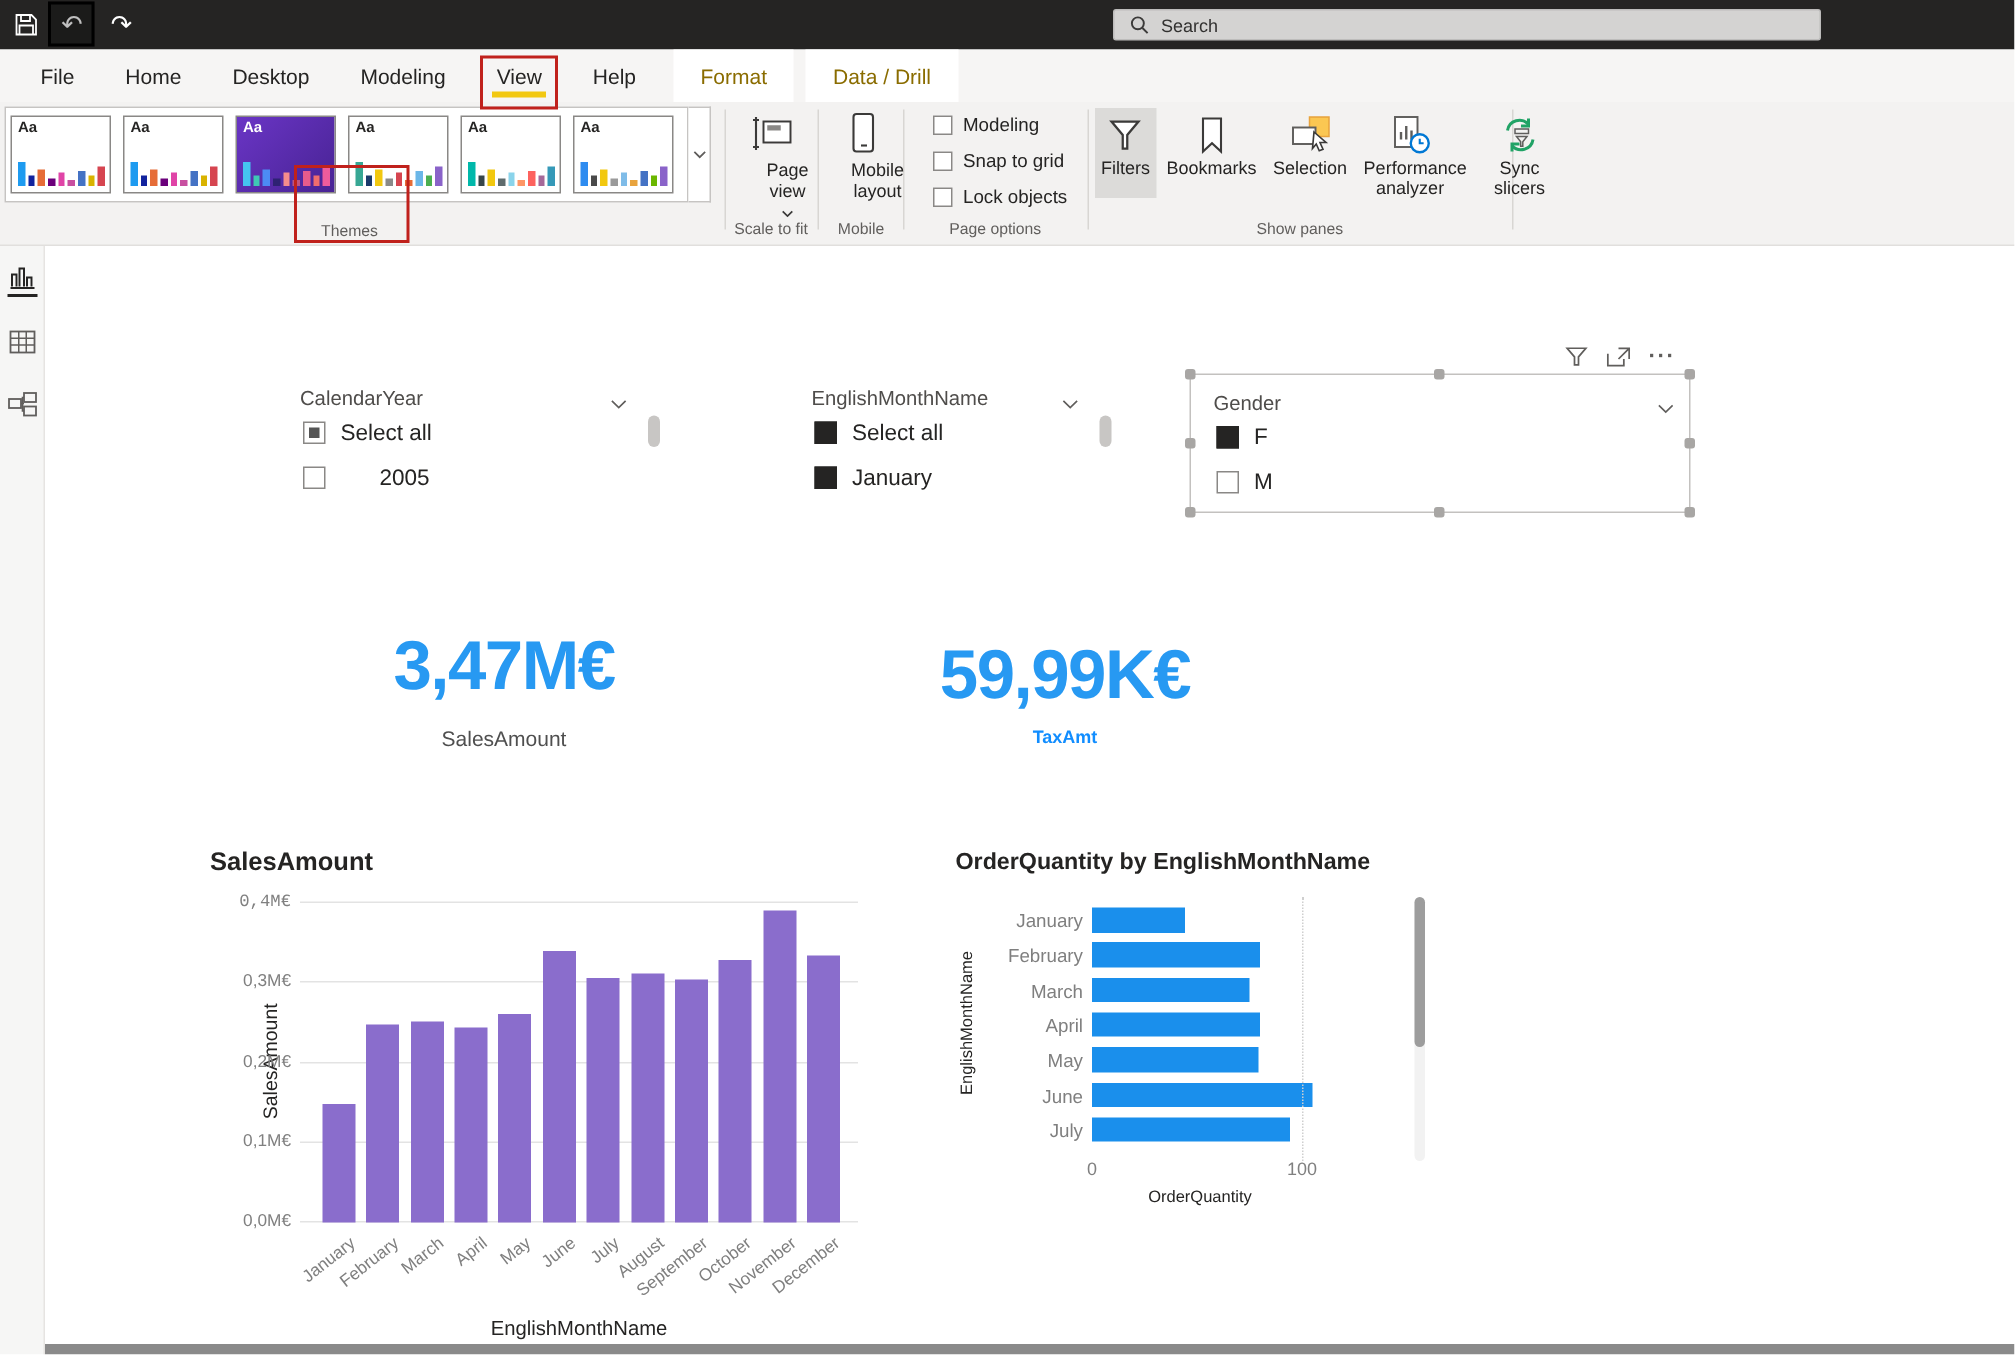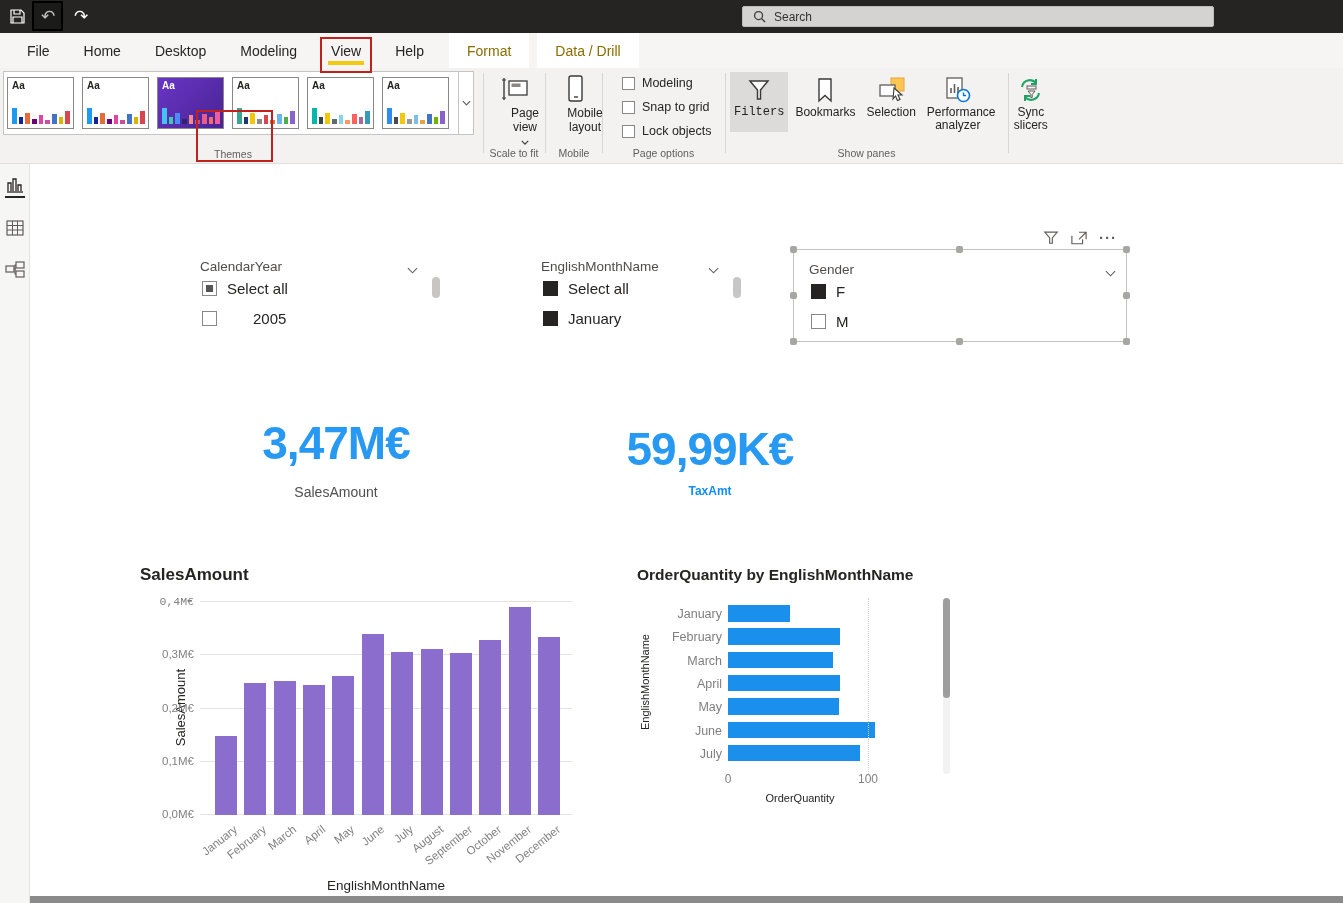--- a/index.html
+++ b/index.html
@@ -293,21 +293,21 @@
       </div>
     <div class="group-label" style="left:602px; width:123px">Page options</div>
 
     <div class="panes" id="panes">
         <div class="pane-btn selected">
           <span class="ic">
             <svg width="24" height="24" viewBox="0 0 24 24">
               <path d="M3 3 h18 l-7.5 9 v9 h-3 v-9 z" fill="#fff" stroke="#3b3a39" stroke-width="1.5"></path>
             </svg>
           </span>
-          <span class="lbl" style="max-width: 62px; font-family: Liberation Mono, monospace;">Filters</span>
+          <span class="lbl" style="max-width: 62px;">Filters</span>
         </div>
         <div class="pane-btn">
           <span class="ic">
             <svg width="22" height="26" viewBox="0 0 22 26">
               <path d="M5 2 h12 v22 l-6 -5.5 -6 5.5 z" fill="#fff" stroke="#3b3a39" stroke-width="1.4"></path>
             </svg>
           </span>
           <span class="lbl" style="max-width: 62px;">Bookmarks</span>
         </div>
         <div class="pane-btn">

